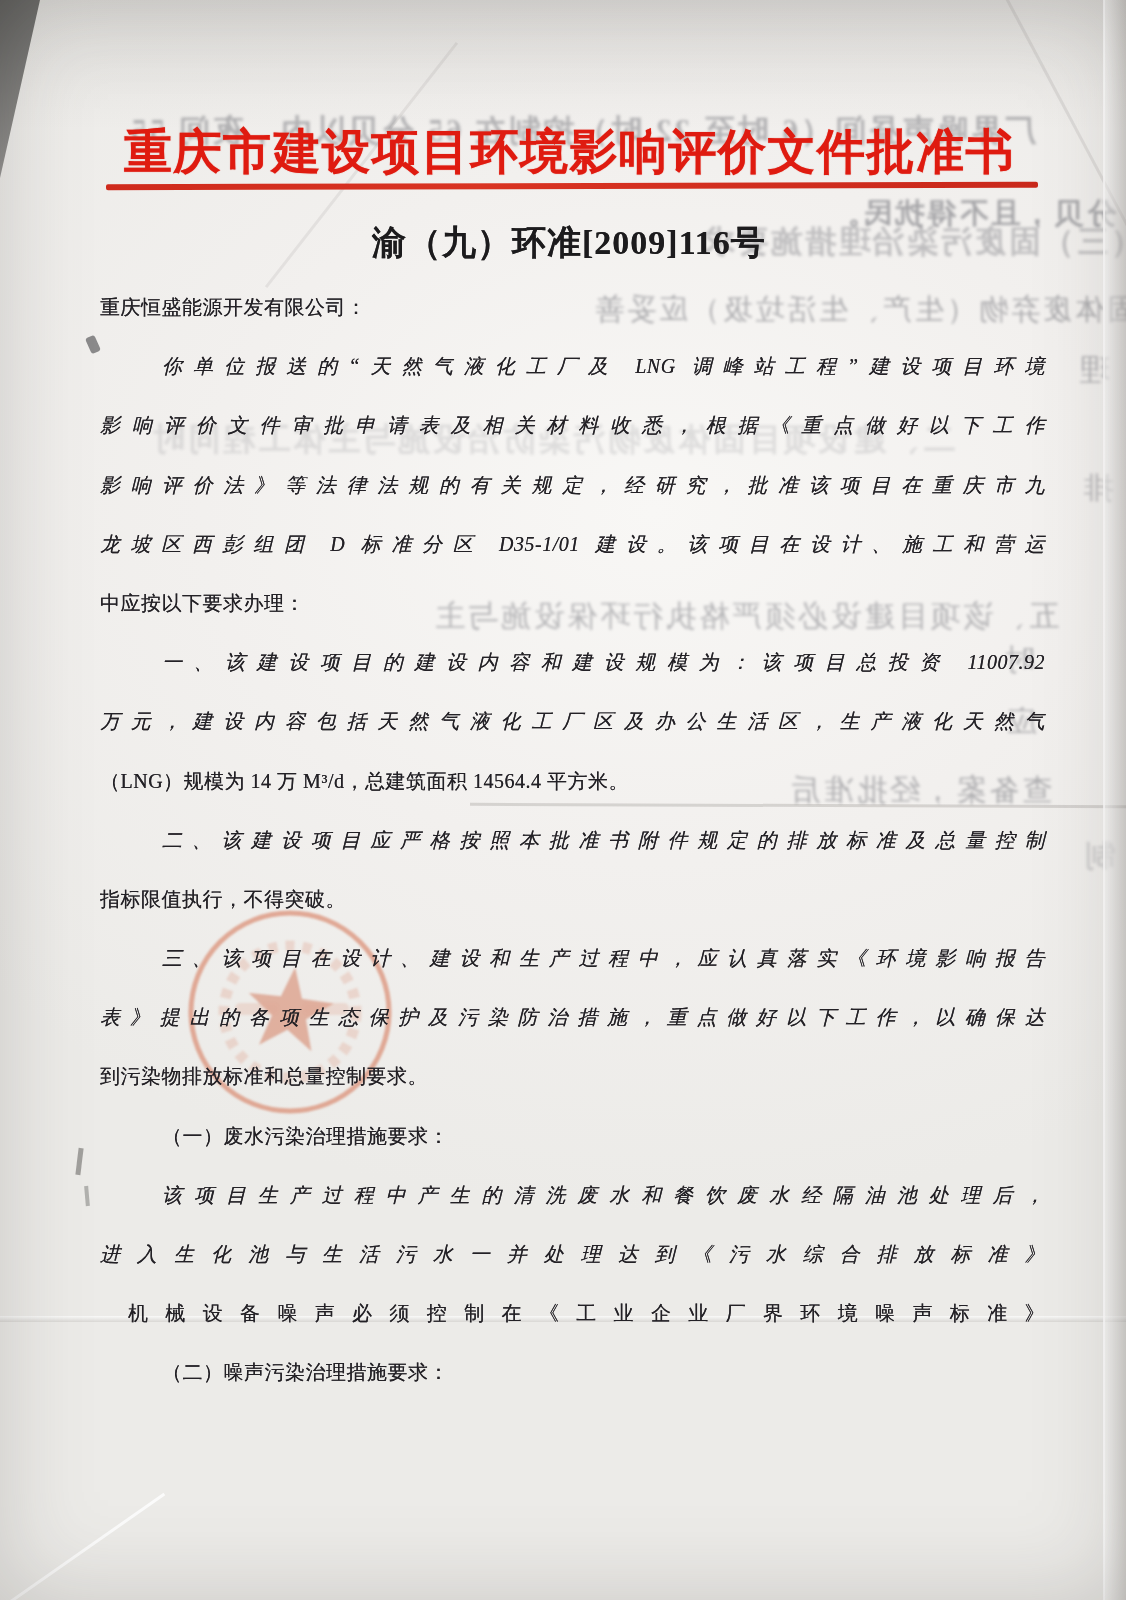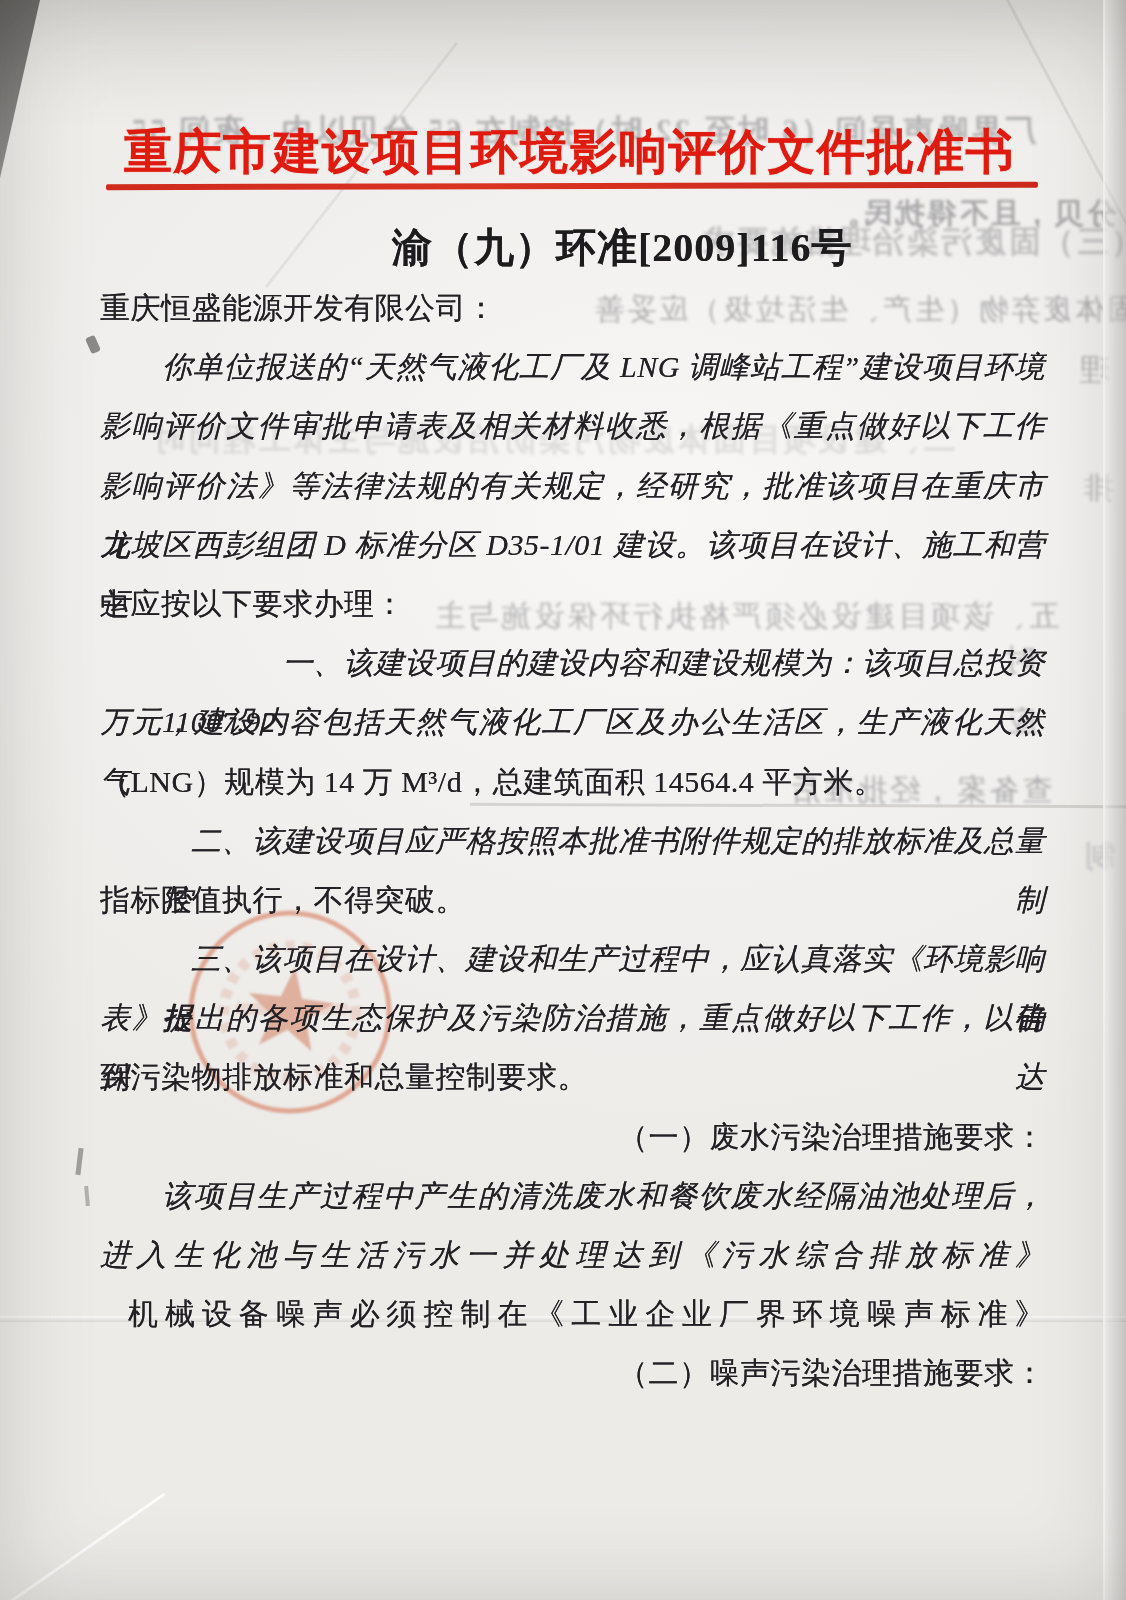--- a/index.html
+++ b/index.html
@@ -42,33 +42,33 @@
     position:absolute;left:124px;top:120px;width:915px;margin:0;
     font-size:48px;font-weight:900;letter-spacing:1.5px;white-space:nowrap;
     color:#df1b10;text-shadow:0 0 1px rgba(222,28,14,0.65);
   }
   .title-rule{
     position:absolute;left:106px;top:183px;width:932px;height:6px;
     background:linear-gradient(90deg,#cf2a1c,#d93322 40%,#c9281b);
     transform:rotate(-0.15deg);border-radius:2px;
   }
   .doc-number{
-    position:absolute;left:392px;top:220px;margin:0;
-    font-size:40px;font-weight:bold;letter-spacing:1px;color:#1c1b1d;
+    position:absolute;left:372px;top:220px;margin:0;
+    font-size:34px;font-weight:bold;letter-spacing:1px;color:#1c1b1d;
     text-shadow:0 0 0.6px rgba(30,30,30,0.8);white-space:nowrap;
   }
   .body-lines{
     position:absolute;left:100px;top:278px;width:945px;color:#232126;
   }
   .line{
-    height:59.2px;line-height:59.2px;font-size:30px;letter-spacing:0.5px;
+    height:59.2px;line-height:59.2px;font-size:20px;letter-spacing:0.5px;
     white-space:nowrap;text-shadow:0 0 0.6px rgba(35,33,38,0.85);
   }
   .line.just{white-space:normal;text-align:justify;text-align-last:justify;font-style:italic;}
-  .line.indent{padding-left:62px;text-align:right;}
+  .line.indent{padding-left:62px;}
   .line.spread{padding-left:28px;white-space:normal;text-align:justify;text-align-last:justify;}
   
   .stamp{position:absolute;left:183px;top:905px;pointer-events:none;}
 </style>
 </head>
 <body>
 
 <div class="page">
 
   <div class="art top-shade"></div>

